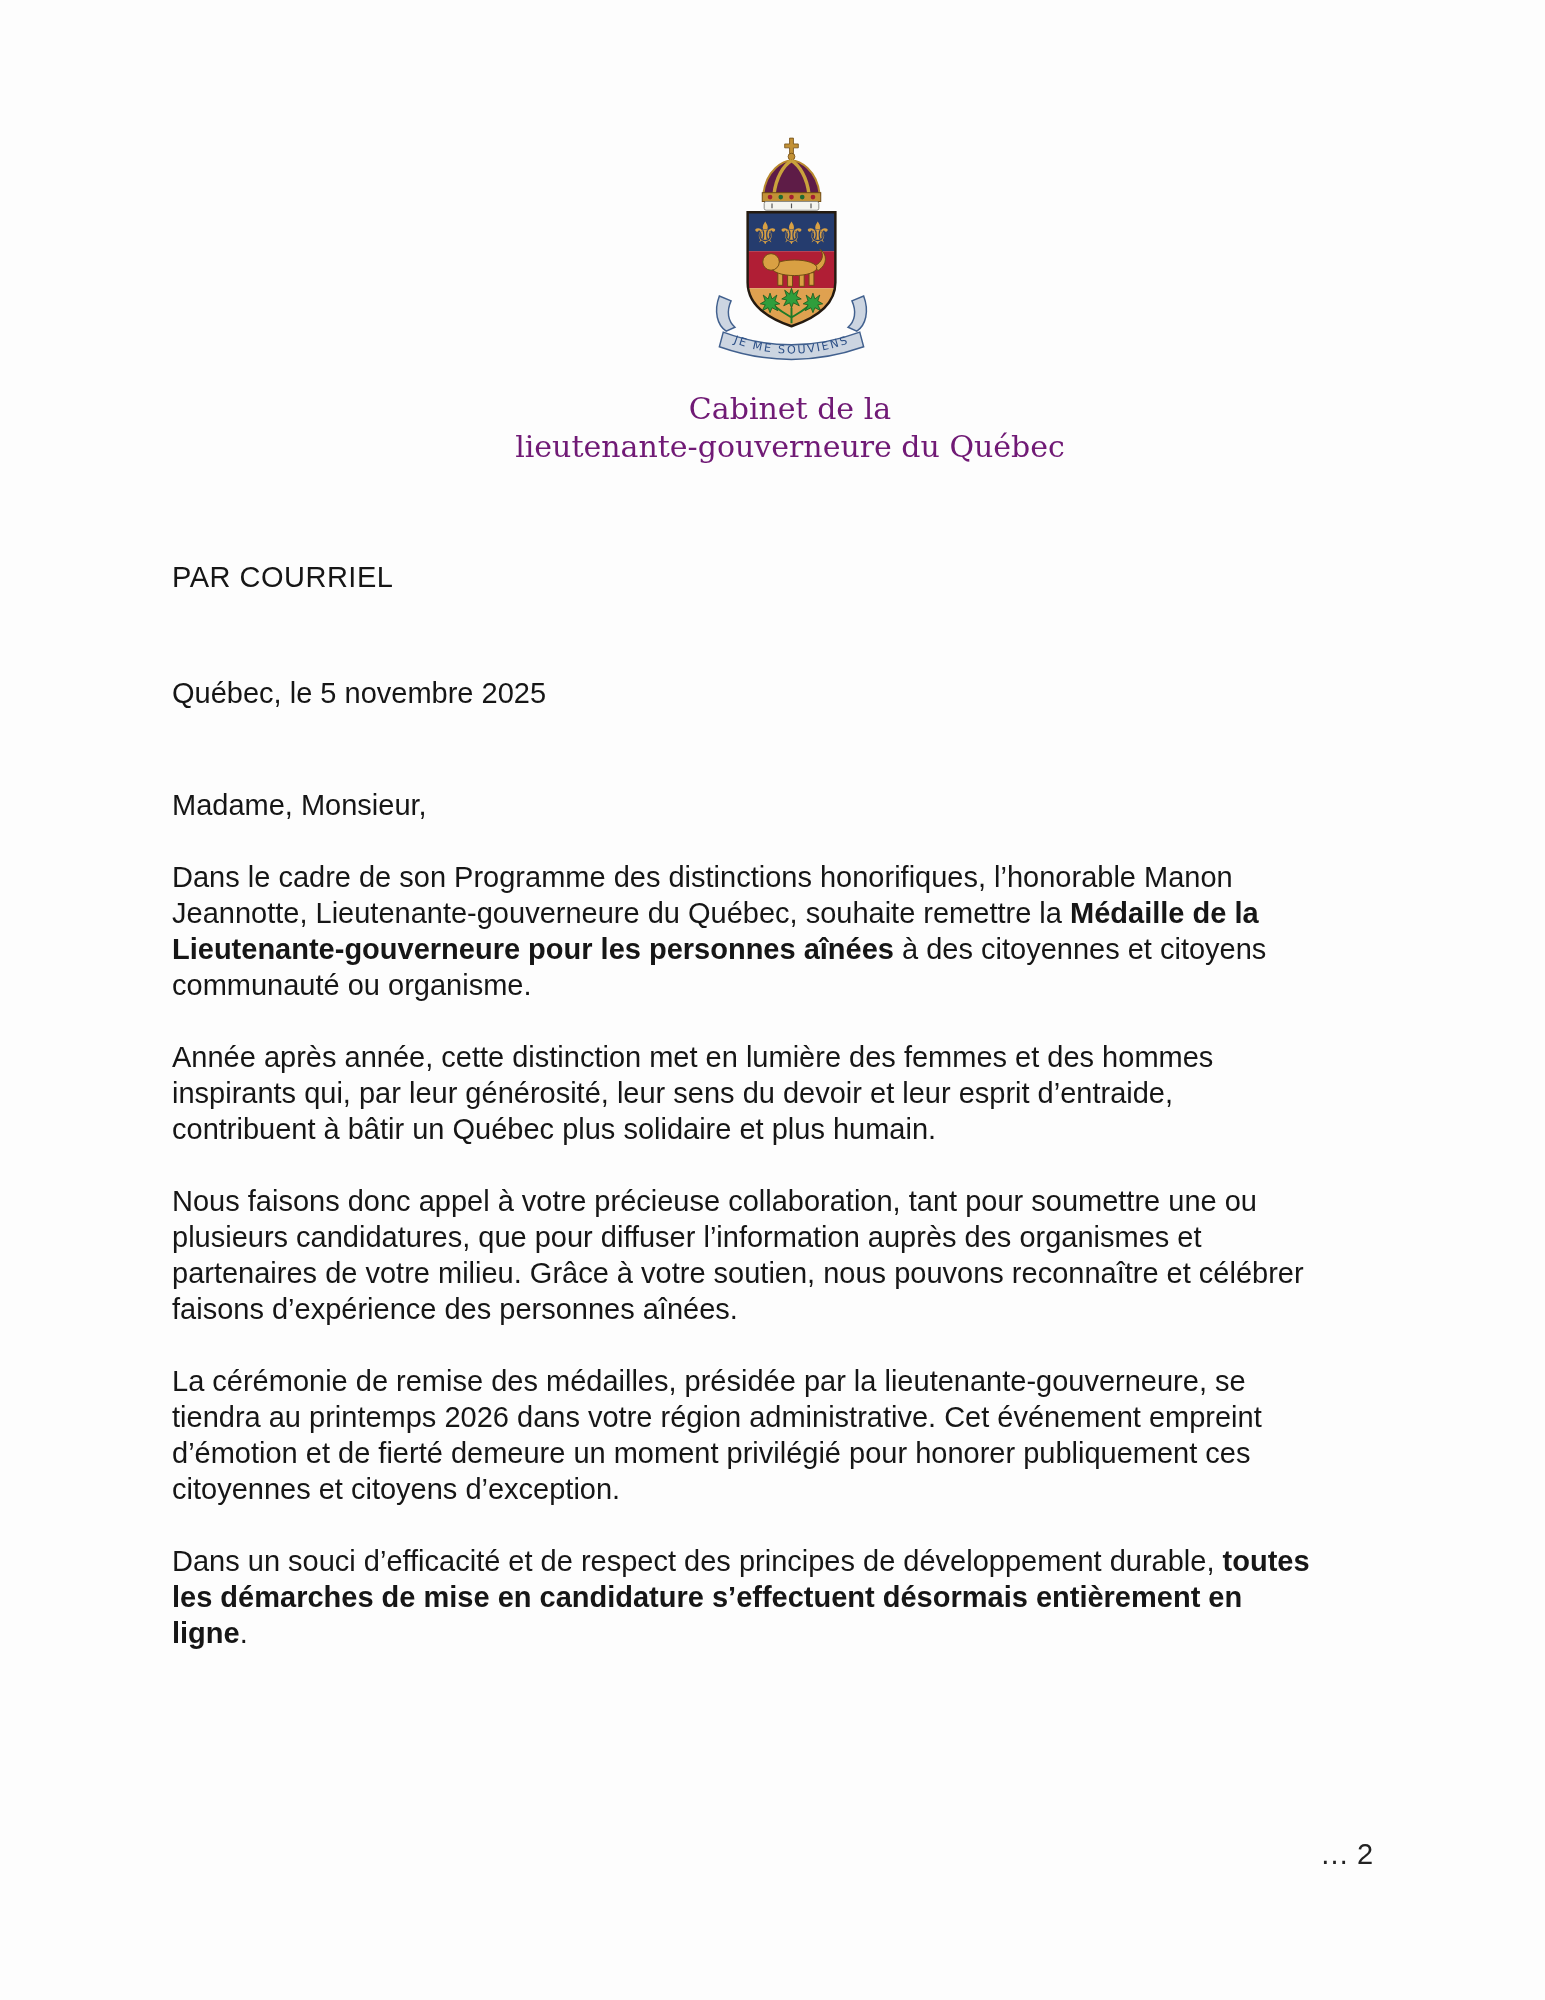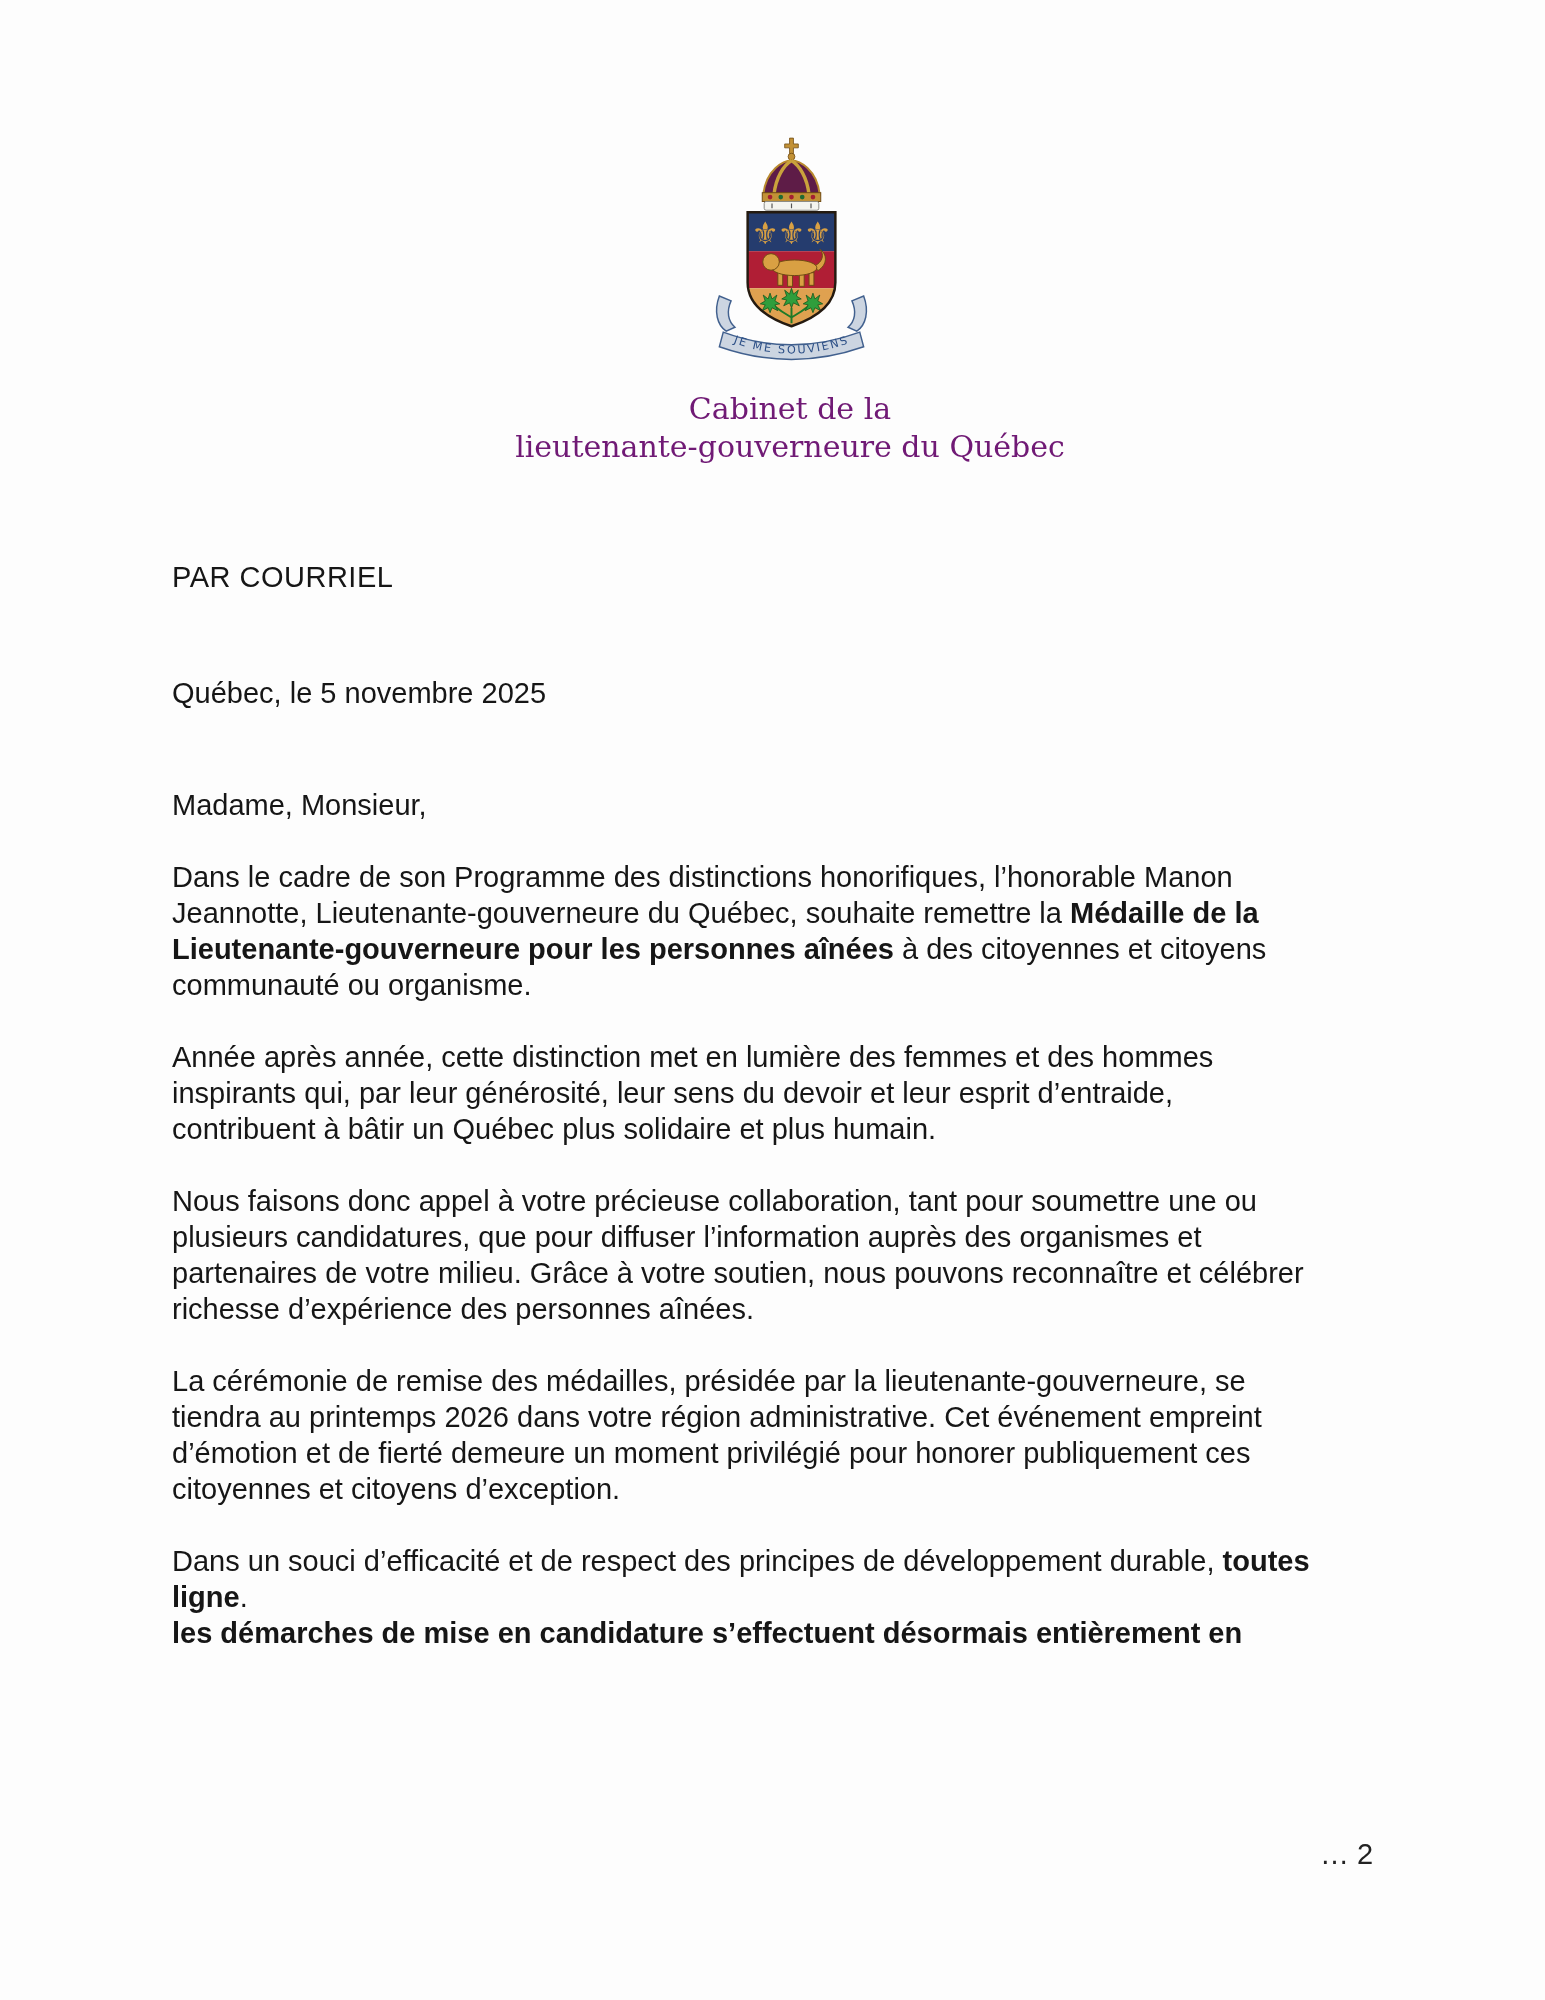--- a/index.html
+++ b/index.html
@@ -116,33 +116,33 @@
     <div class="para">
       <div class="line"><span>Année après année, cette distinction met en lumière des femmes et des hommes</span></div>
       <div class="line"><span>inspirants qui, par leur générosité, leur sens du devoir et leur esprit d’entraide,</span></div>
       <div class="line"><span>contribuent à bâtir un Québec plus solidaire et plus humain.</span></div>
     </div>
 
     <div class="para">
       <div class="line"><span>Nous faisons donc appel à votre précieuse collaboration, tant pour soumettre une ou</span></div>
       <div class="line"><span>plusieurs candidatures, que pour diffuser l’information auprès des organismes et</span></div>
       <div class="line"><span>partenaires de votre milieu. Grâce à votre soutien, nous pouvons reconnaître et célébrer</span></div>
-      <div class="line"><span>richesse d’expérience des personnes aînées.</span></div>
+      <div class="line"><span>faisons d’expérience des personnes aînées.</span></div>
     </div>
 
     <div class="para">
       <div class="line"><span>La cérémonie de remise des médailles, présidée par la lieutenante-gouverneure, se</span></div>
       <div class="line"><span>tiendra au printemps 2026 dans votre région administrative. Cet événement empreint</span></div>
       <div class="line"><span>d’émotion et de fierté demeure un moment privilégié pour honorer publiquement ces</span></div>
       <div class="line"><span>citoyennes et citoyens d’exception.</span></div>
     </div>
 
     <div class="para">
       <div class="line"><span>Dans un souci d’efficacité et de respect des principes de développement durable, </span><span class="b">toutes</span></div>
+      <div class="line"><span class="b">les démarches de mise en candidature s’effectuent désormais entièrement en</span></div>
       <div class="line"><span class="b">ligne</span><span>.</span></div>
-      <div class="line"><span class="b">les démarches de mise en candidature s’effectuent désormais entièrement en</span></div>
     </div>
 
   </div>
 
   <div class="page-marker">… 2</div>
 
 </div>
 
 </body></html>

